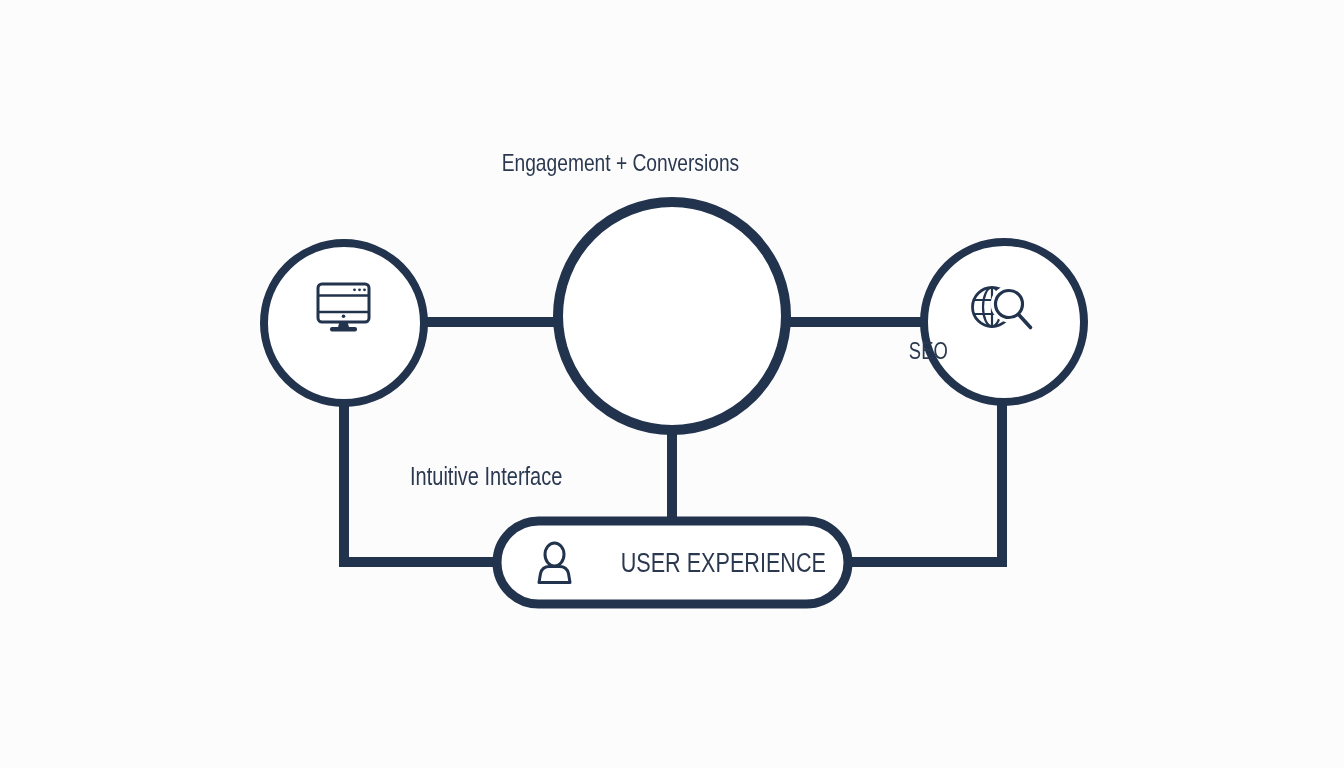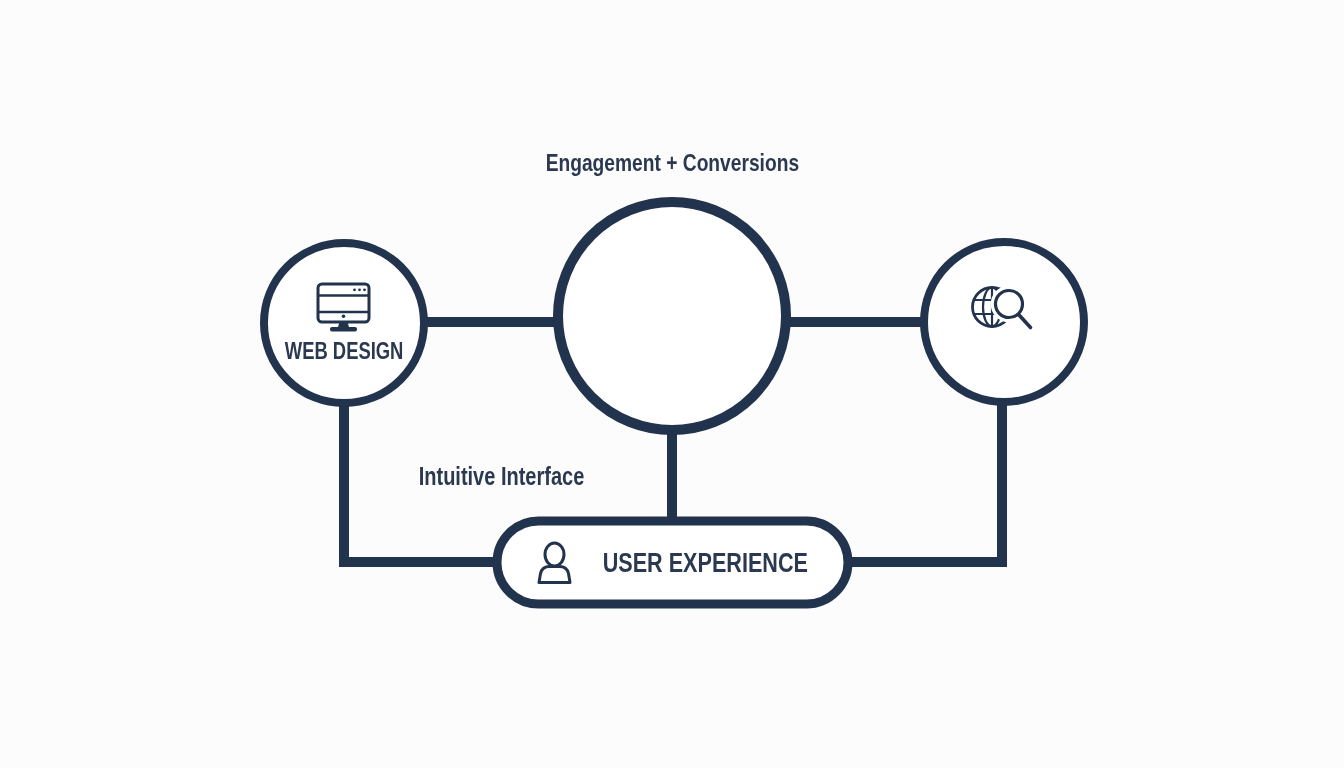--- a/index.html
+++ b/index.html
@@ -24,23 +24,22 @@
     width: 1344px; height: 768px;
   }
   .stroke-navy { stroke: var(--navy); }
   .fill-navy   { fill: var(--navy); }
   .fill-surface { fill: var(--surface); }
   .no-fill { fill: none; }
   .label {
     position: absolute;
     display: flex;
     align-items: center;
-    justify-content: center;
     color: var(--text);
-    font-weight: 700;
+    font-weight: 400;
     white-space: nowrap;
   }
   .label > span { display: inline-block; transform: scaleX(0.8); }
   .lbl-title      { left: 472px; top: 148px; width: 400px; height: 30px; font-size: 24px; }
   .lbl-success    { left: 552px; top: 292px; width: 240px; height: 48px; font-size: 45px; letter-spacing: 0.5px; }
   .lbl-webdesign  { left: 244px; top: 338px; width: 200px; height: 26px; font-size: 23px; }
   .lbl-seo        { left: 904px; top: 338px; width: 200px; height: 26px; font-size: 23px; }
   .lbl-ux         { left: 580px; top: 548px; width: 220px; height: 30px; font-size: 27px; margin-left: 15px; }
   .lbl-intuitive  { left: 391px; top: 461px; width: 220px; height: 30px; font-size: 25px; }
   .lbl-content    { left: 742px; top: 461px; width: 220px; height: 30px; font-size: 25px; }
@@ -95,24 +94,24 @@
       <ellipse cx="554.5" cy="554.5" rx="9.5" ry="11.5" stroke-width="3"></ellipse>
       <path d="M539 582.5 L540.5 573.5 Q542.2 566.5 549.5 566.5 L559.5 566.5 Q566.8 566.5 568.5 573.5 L570 582.5 Z" stroke-width="3" stroke-linejoin="round"></path>
     </g>
   </svg>
 
   <div class="label lbl-title">
     <span>Engagement + Conversions</span>
   </div>
 
 
-  <div class="label lbl-webdesign">
-    <span>WEB DESIGN</span>
+
+  <div class="label lbl-seo">
+    <span>SEO</span>
   </div>
-
 
   <div class="label lbl-ux">
     <span>USER EXPERIENCE</span>
   </div>
 
   <div class="label lbl-intuitive">
     <span>Intuitive Interface</span>
   </div>
 
 

